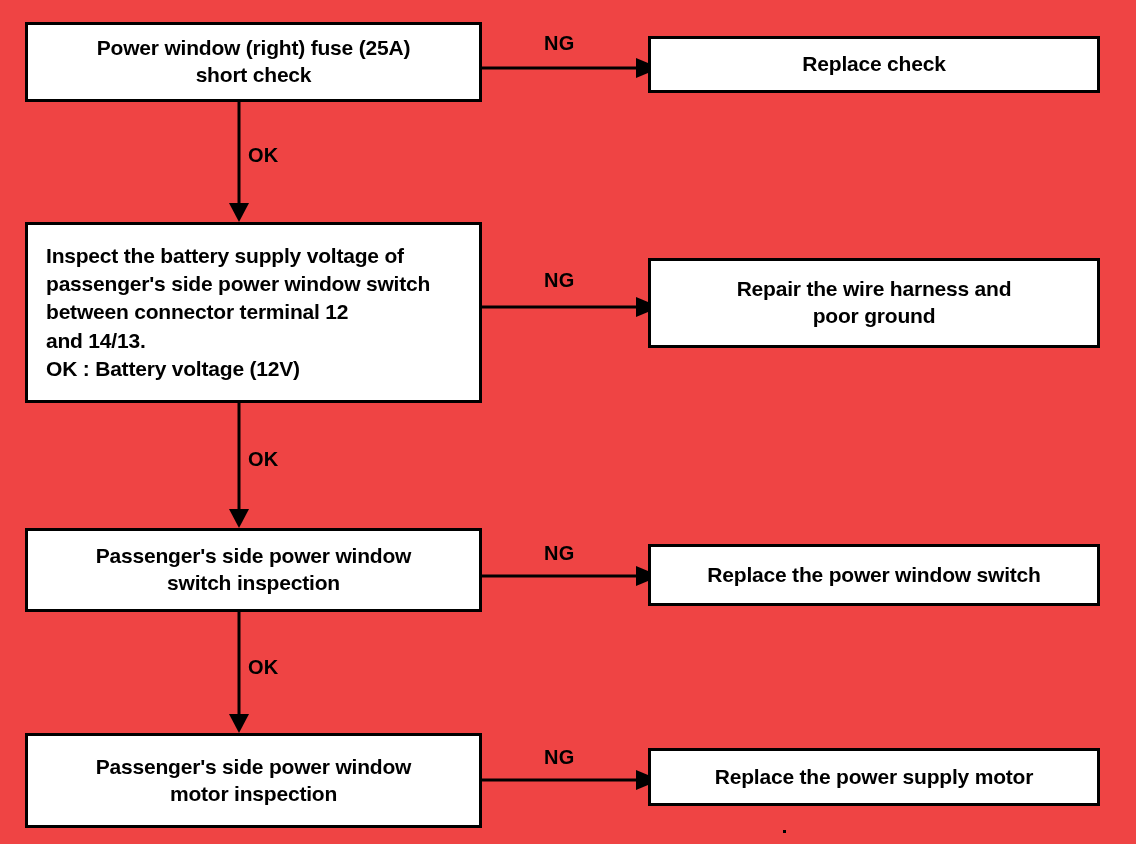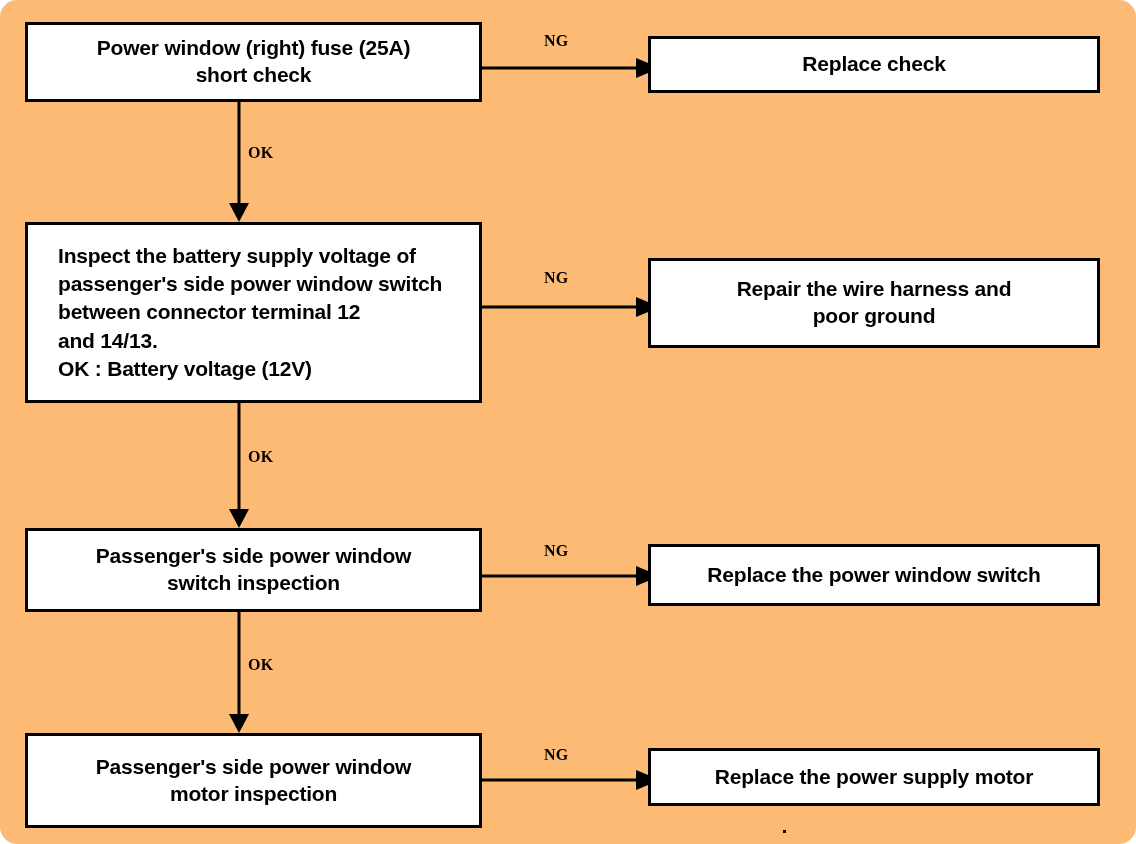--- a/index.html
+++ b/index.html
@@ -9,23 +9,22 @@
     background: #ffffff;
   }
   body {
     font-family: "Liberation Sans", sans-serif;
     color: #000000;
   }
   #canvas {
     position: relative;
     width: 1136px;
     height: 844px;
-    background: #fdba74;
+    background: #ef4444;
     overflow: hidden;
-    border-radius: 17px;
   }
   .node {
     position: absolute;
     box-sizing: border-box;
     border: 3px solid #000000;
     background: #ffffff;
     display: flex;
     align-items: center;
     justify-content: center;
   }
@@ -37,31 +36,30 @@
     line-height: 1.28;
     letter-spacing: -0.2px;
     white-space: pre-line;
     padding: 0 10px;
   }
   .node.align-left {
     justify-content: flex-start;
   }
   .node.align-left .node-text {
     text-align: left;
-    padding: 0 0 0 30px;
+    padding: 0 0 0 18px;
     line-height: 1.34;
   }
   .edge-label {
     position: absolute;
-    font-size: 16px;
+    font-size: 20px;
     font-weight: 700;
     letter-spacing: 0.3px;
     line-height: 1;
     white-space: nowrap;
-    font-family: Liberation Serif, serif;
   }
   svg.wires {
     position: absolute;
     left: 0;
     top: 0;
     width: 1136px;
     height: 844px;
     overflow: visible;
     pointer-events: none;
   }

